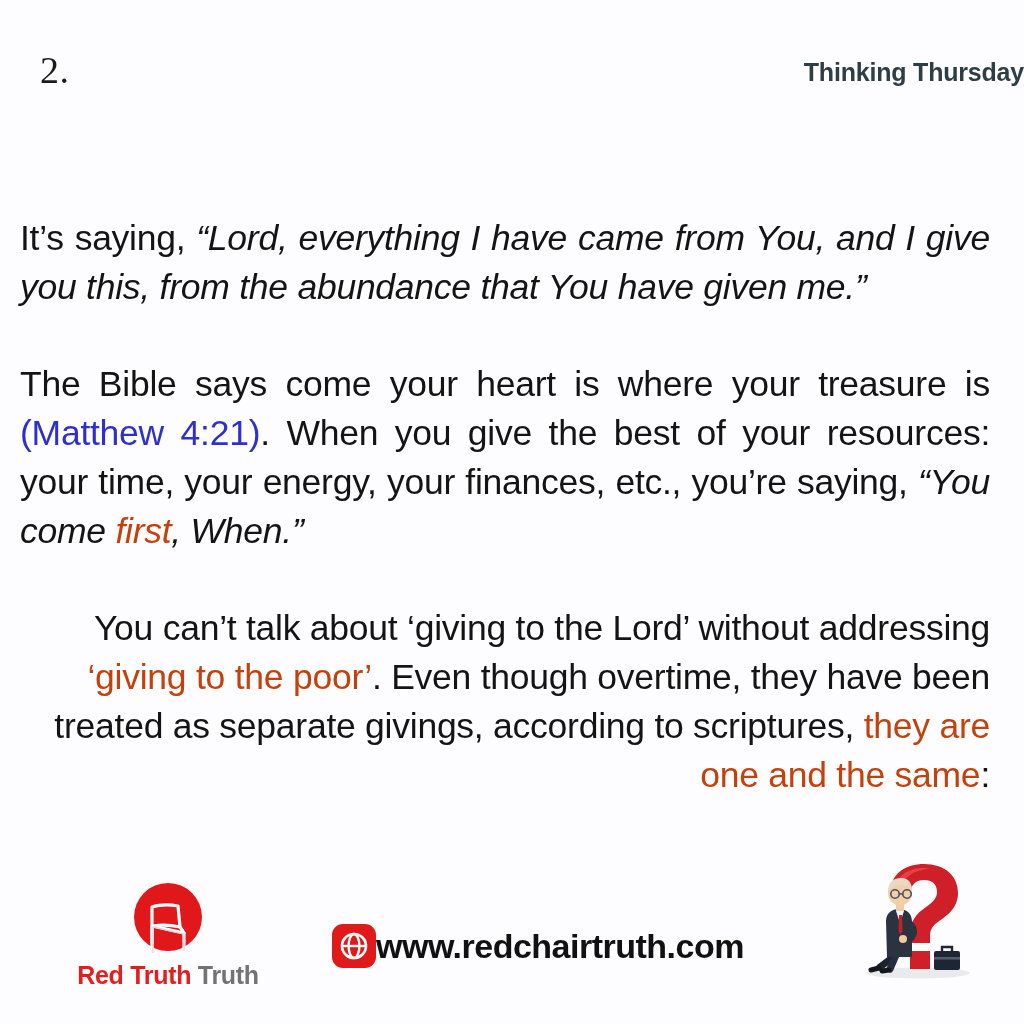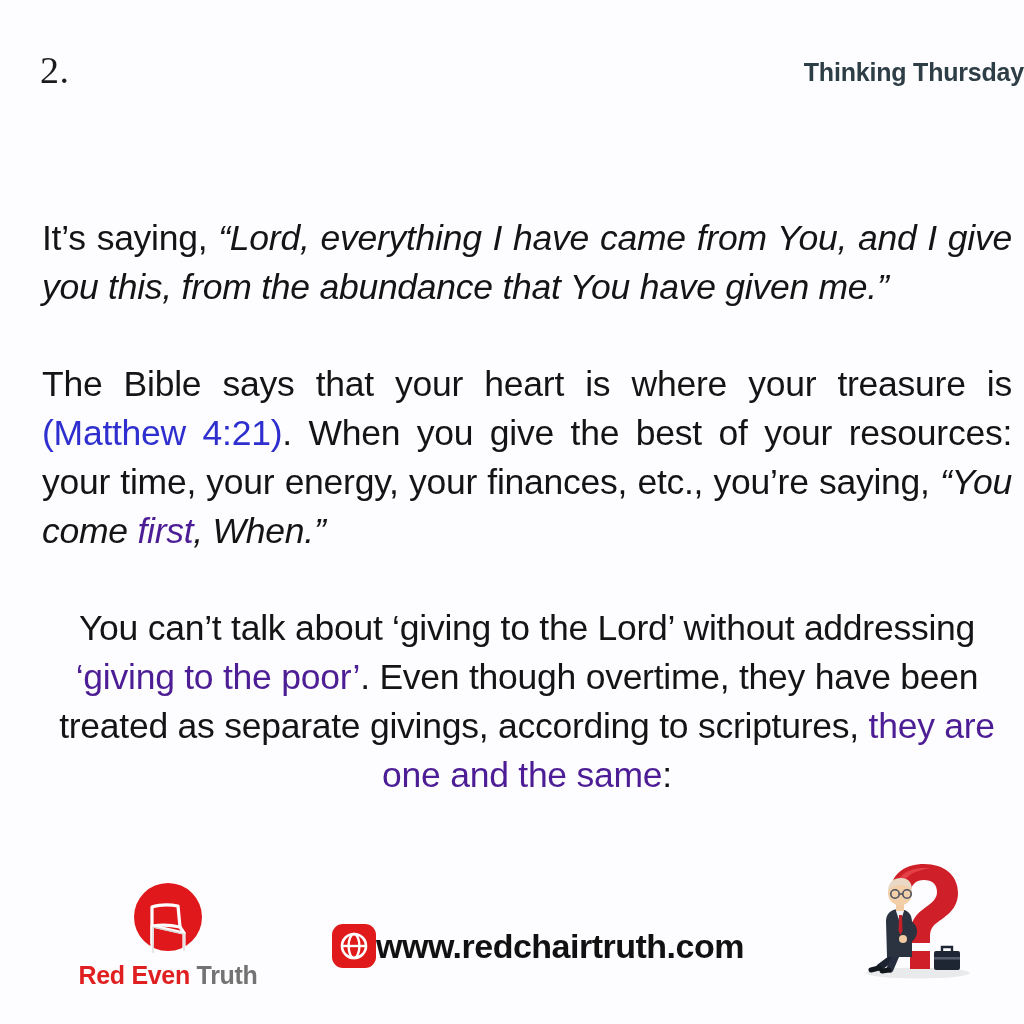--- a/index.html
+++ b/index.html
@@ -35,35 +35,35 @@
     text-align: right;
     font-size: 25px;
     font-weight: bold;
     color: #2d3e46;
     letter-spacing: -0.2px;
   }
 
   
   .body-copy {
     position: absolute;
-    left: 42px;
+    left: 20px;
     top: 214px;
     width: 970px;
     font-size: 35.5px;
     line-height: 49px;
     color: #141414;
     text-align: justify;
     letter-spacing: -0.25px;
   }
   .para { margin: 0 0 48px 0; }
   .para:last-child { margin-bottom: 0; }
-  .para-last-line { text-align: center; }
+  .para-last-line { text-align: right; }
 
   .it { font-style: italic; }
-  .red { color: #4c1d95; }
+  .red { color: #c2410c; }
   .blue { color: #2f2fcf; }
 
   
   .footer {
     position: absolute;
     left: 0;
     right: 0;
     bottom: 28px;
     height: 120px;
   }
@@ -129,21 +129,21 @@
   <div class="slide-number">2.</div>
 
   <div class="series-title">Thinking Thursday</div>
 
   <div class="body-copy">
     <p class="para">
       <span>It’s saying, </span><span class="it">“Lord, everything I have came from You, and I give you this, from the abundance that You have given me.”</span>
     </p>
 
     <p class="para">
-      <span>The Bible says that your heart is where your treasure is </span><span class="blue">(Matthew 4:21)</span><span>. When you give the best of your resources: your time, your energy, your finances, etc., you’re saying, </span><span class="it">“You come </span><span class="it red">first</span><span class="it">, When.”</span>
+      <span>The Bible says come your heart is where your treasure is </span><span class="blue">(Matthew 4:21)</span><span>. When you give the best of your resources: your time, your energy, your finances, etc., you’re saying, </span><span class="it">“You come </span><span class="it red">first</span><span class="it">, When.”</span>
     </p>
 
     <p class="para para-last-line">
       <span>You can’t talk about ‘giving to the Lord’ without addressing </span><span class="red">‘giving to the poor’</span><span>. Even though overtime, they have been treated as separate givings, according to scriptures, </span><span class="red">they are one and the same</span><span>:</span>
     </p>
   </div>
 
   <div class="footer">
 
     <div class="logo-block">
@@ -157,21 +157,21 @@
             <path d="M30 45 L30 72" fill="none" stroke="#000" stroke-width="3.2" stroke-linecap="round"></path>
             <path d="M58 46 L62 52" fill="none" stroke="#000" stroke-width="3.2" stroke-linecap="round"></path>
           </mask>
         </defs>
         <circle cx="46" cy="36" r="34" fill="#e0181b" mask="url(#chairmask)"></circle>
 
         <path d="M31 46 L62 53 L62 70" fill="none" stroke="#d9d9d9" stroke-width="1.3"></path>
         <path d="M31 46 L31 72" fill="none" stroke="#d9d9d9" stroke-width="1.3"></path>
       </svg>
       <div class="logo-word">
-        <span class="w1">Red Even</span>
+        <span class="w1">Red Truth</span>
         <span class="w2">Truth</span>
       </div>
     </div>
 
     <div class="url-block">
       <svg class="globe-icon" viewBox="0 0 44 44">
         <rect x="0" y="0" width="44" height="44" rx="11" ry="11" fill="#e01a1a"></rect>
         <circle cx="22" cy="22" r="12" fill="none" stroke="#ffffff" stroke-width="2.6"></circle>
         <ellipse cx="22" cy="22" rx="5.4" ry="12" fill="none" stroke="#ffffff" stroke-width="2.4"></ellipse>
         <line x1="10" y1="22" x2="34" y2="22" stroke="#ffffff" stroke-width="2.4"></line>

